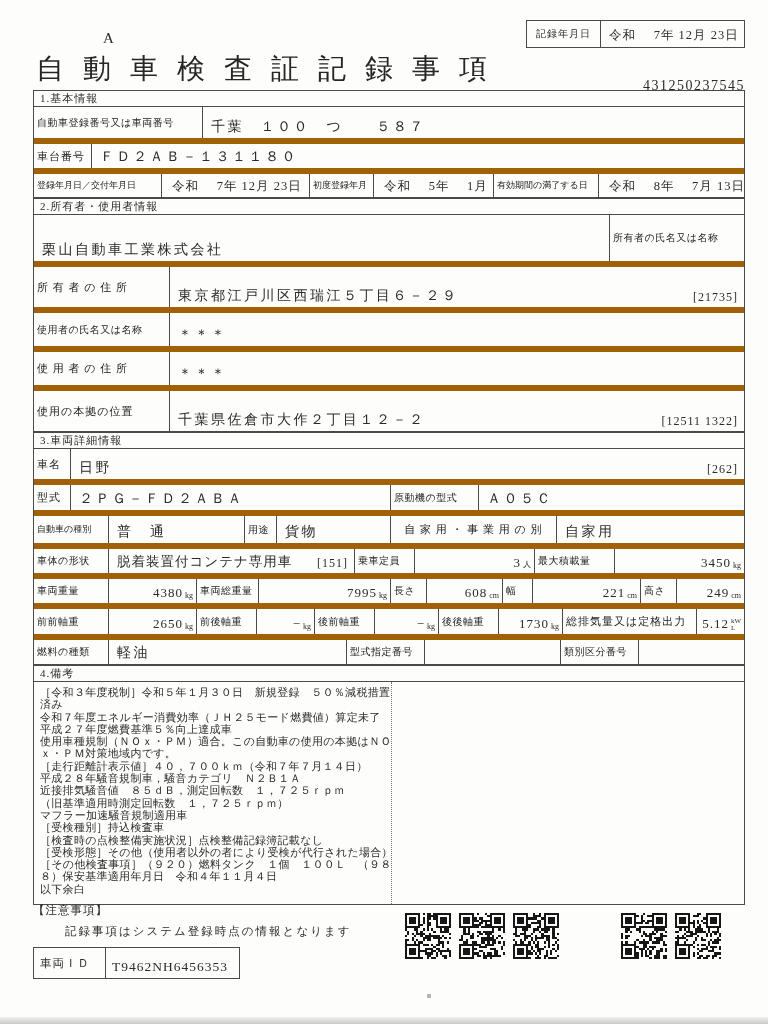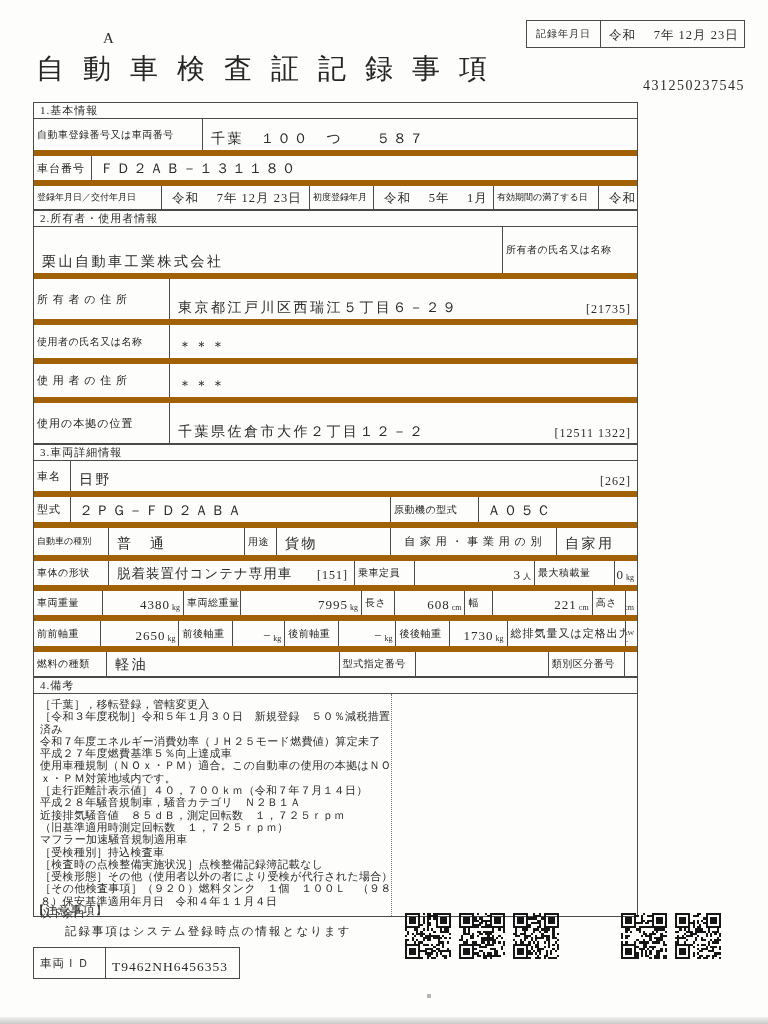--- a/index.html
+++ b/index.html
@@ -32,21 +32,21 @@
   .record-date-box .lbl {
     width:74px; border-right:1px solid #4a4a4a; font-size:10px;
     display:flex; align-items:center; justify-content:center; letter-spacing:1px;
   }
   .record-date-box .val {
     flex:1; display:flex; align-items:flex-end; padding:0 5px 3px 8px;
     font-size:12.5px; letter-spacing:1px; white-space:nowrap;
   }
 
   
-  .content { position:absolute; left:33px; top:102px; width:605px; }
+  .content { position:absolute; left:33px; top:90px; width:712px; }
   .sec-head {
     border:1px solid #4a4a4a; height:17px; display:flex; align-items:center;
     padding-left:6px; font-size:11px; letter-spacing:1px; background:#fdfdfb;
   }
   .tbl { border:1px solid #4a4a4a; border-top:none; }
   .row { display:flex; }
   .row + .row { border-top:6px solid #a16207; }
   .c { min-width:0; }
   .c + .c { border-left:1px solid #4a4a4a; }
   .lab {
@@ -259,21 +259,20 @@
         <div class="c val" style="width:136px;"></div>
         <div class="c lab" style="width:78px;">類別区分番号</div>
         <div class="c val grow"></div>
       </div>
     </div>
 
     <div class="sec-head">4.備考</div>
     <div class="remarks-box">
       <div class="remarks-divider"></div>
       <div class="remarks-text">
-          <div>［千葉］，移転登録，管轄変更入</div>
           <div>［令和３年度税制］令和５年１月３０日　新規登録　５０％減税措置</div>
           <div>済み</div>
           <div>令和７年度エネルギー消費効率（ＪＨ２５モード燃費値）算定未了</div>
           <div>平成２７年度燃費基準５％向上達成車</div>
           <div>使用車種規制（ＮＯｘ・ＰＭ）適合。この自動車の使用の本拠はＮＯ</div>
           <div>ｘ・ＰＭ対策地域内です。</div>
           <div>［走行距離計表示値］４０，７００ｋｍ（令和７年７月１４日）</div>
           <div>平成２８年騒音規制車，騒音カテゴリ　Ｎ２Ｂ１Ａ</div>
           <div>近接排気騒音値　８５ｄＢ，測定回転数　１，７２５ｒｐｍ</div>
           <div>（旧基準適用時測定回転数　１，７２５ｒｐｍ）</div>

